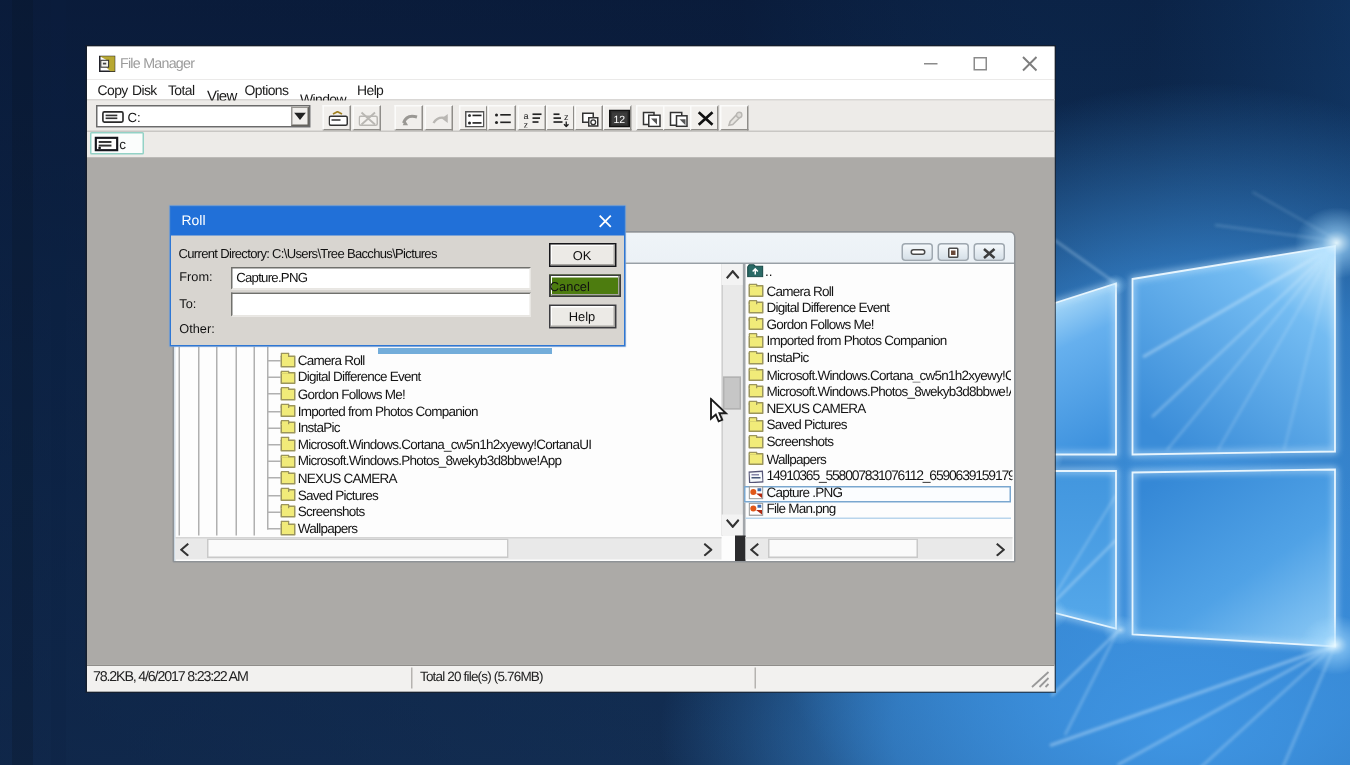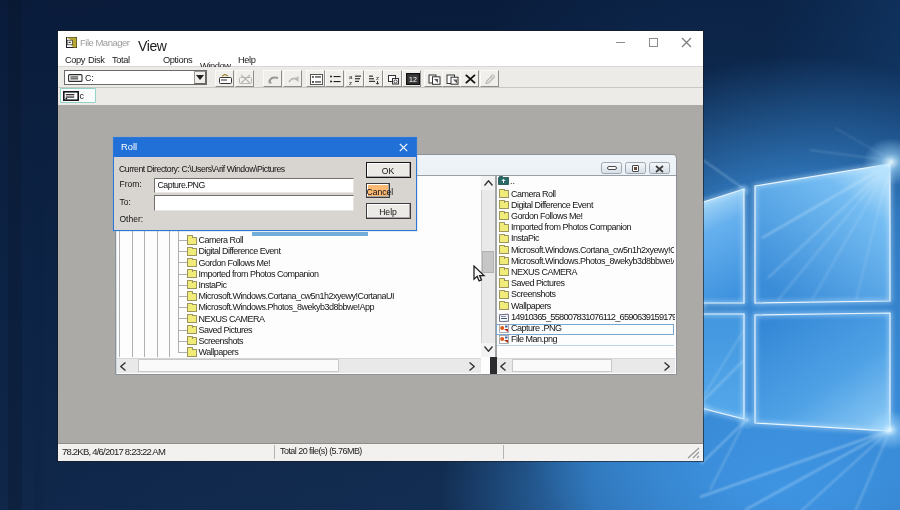--- a/index.html
+++ b/index.html
@@ -152,21 +152,21 @@
 <div class="a txt" style="left:80px;top:38px;font-size:9.5px;color:#9c9c9c;letter-spacing:-0.5px">File Manager</div>
 <div class="a" style="left:615.5px;top:41.5px;width:9px;height:1.6px;background:#8b8b8b"></div>
 <div class="a" style="left:648.5px;top:37.5px;width:9.5px;height:9px;border:1.3px solid #8b8b8b"></div>
 <svg class="a" style="left:681px;top:37px" width="11" height="11">
         <path d="M1 1 L10 10 M10 1 L1 10" stroke="#7e7e7e" stroke-width="1.3"></path>
       </svg>
 <div class="a" style="left:58px;top:53px;width:645px;height:14px;background:#ffffff;border-bottom:1px solid #d9d7d5"></div>
 <div class="a txt" style="left:65px;top:55.5px;font-size:9.3px;color:#1b1b1b;letter-spacing:-0.4px">Copy</div>
 <div class="a txt" style="left:88px;top:55.5px;font-size:9.3px;color:#1b1b1b;letter-spacing:-0.4px">Disk</div>
 <div class="a txt" style="left:112px;top:55.5px;font-size:9.3px;color:#1b1b1b;letter-spacing:-0.4px">Total</div>
-<div class="a txt" style="left:138px;top:39px;font-size:14px;color:#1b1b1b;letter-spacing:-0.4px">View</div>
+<div class="a txt" style="left:138px;top:60px;font-size:10px;color:#1b1b1b;letter-spacing:-0.4px">View</div>
 <div class="a txt" style="left:163px;top:55.5px;font-size:9.3px;color:#1b1b1b;letter-spacing:-0.4px">Options</div>
 <div class="a txt" style="left:200px;top:62px;font-size:9.3px;color:#1b1b1b;letter-spacing:-0.4px">Window</div>
 <div class="a txt" style="left:238px;top:55.5px;font-size:9.3px;color:#1b1b1b;letter-spacing:-0.4px">Help</div>
 <div class="a" style="left:58px;top:67px;width:645px;height:21px;background:#edebe8;border-bottom:1px solid #c9c7c4"></div>
 <div class="a" style="left:64px;top:70px;width:143px;height:15px;background:#fff;border:1px solid #6b6b6b"></div>
 <svg class="a" style="left:68px;top:73.5px" width="15" height="8">
         <rect x="0.6" y="0.6" width="13.4" height="6.8" rx="1" fill="#fdfdfd" stroke="#2a2a2a" stroke-width="1.1"></rect>
         <rect x="2.4" y="2.4" width="7.8" height="1.1" fill="#333"></rect>
         <rect x="2.4" y="4.3" width="7.8" height="1.1" fill="#333"></rect>
       </svg>
@@ -426,26 +426,26 @@
       </svg>
 <div class="a txt" style="left:511px;top:335.2px;font-size:9px;color:#141414;letter-spacing:-0.5px">File Man.png</div>
 <div class="a" style="left:497px;top:344.6px;width:177px;height:1px;background:#b9d5ec"></div>
 <div class="a" style="left:252px;top:231.5px;width:116px;height:4.5px;background:#5a9fd4;opacity:0.85"></div>
 <div class="a" style="left:113px;top:137px;width:304px;height:94px;background:#d8d5d0;border:1.2px solid #2e77d4;box-shadow:0 0 0 0.5px rgba(120,160,210,0.4)"></div>
 <div class="a" style="left:114.2px;top:138.2px;width:301.6px;height:19px;background:#2170d8"></div>
 <div class="a txt" style="left:121px;top:142.5px;font-size:9.3px;color:#fff">Roll</div>
 <svg class="a" style="left:399px;top:143px" width="9" height="9">
         <path d="M0.8 0.8 L8.2 8.2 M8.2 0.8 L0.8 8.2" stroke="#fff" stroke-width="1.2"></path>
       </svg>
-<div class="a txt" style="left:119px;top:165px;font-size:8.7px;color:#111;letter-spacing:-0.45px">Current Directory: C:\Users\Arif Window\Pictures</div>
+<div class="a txt" style="left:119px;top:165px;font-size:8.7px;color:#111;letter-spacing:-0.45px">Current Directory: C:\Users\Tree Bacchus\Pictures</div>
 <div class="a txt" style="left:119.5px;top:180px;font-size:8.5px;color:#111">From:</div>
 <div class="a txt" style="left:119.5px;top:197.5px;font-size:8.5px;color:#111">To:</div>
 <div class="a txt" style="left:119.5px;top:214.5px;font-size:8.5px;color:#111">Other:</div>
 <div class="a" style="left:154px;top:177.5px;width:199.5px;height:15.5px;background:#fff;border:1px solid #70706c;border-bottom-color:#e8e6e2;border-right-color:#e8e6e2"></div>
 <div class="a txt" style="left:157.5px;top:181px;font-size:8.8px;color:#111;letter-spacing:-0.5px">Capture.PNG</div>
 <div class="a" style="left:154px;top:195px;width:199.5px;height:15.5px;background:#fff;border:1px solid #70706c;border-bottom-color:#e8e6e2;border-right-color:#e8e6e2"></div>
 <div class="a" style="left:365.5px;top:162px;width:45px;height:15.5px;background:#eceae6;border:1.8px solid #16161a;box-shadow:inset -1px -1px 0 #a8a6a2, inset 1px 1px 0 #ffffff;text-align:center;line-height:12px"><span style="font-size:8.6px;color:#111">OK</span></div>
-<div class="a" style="left:365.5px;top:182.5px;width:24px;height:15.5px;background:#fdba74;border:1.1px solid #3c3c40;box-shadow:inset -1px -1px 0 #a8a6a2, inset 1px 1px 0 #ffffff;text-align:center;line-height:12px"><span style="font-size:8.6px;color:#111">Cancel</span></div>
+<div class="a" style="left:365.5px;top:182.5px;width:48px;height:15.5px;background:#4d7c0f;border:1.1px solid #3c3c40;box-shadow:inset -1px -1px 0 #a8a6a2, inset 1px 1px 0 #ffffff;text-align:left;line-height:12px"><span style="font-size:8.6px;color:#111">Cancel</span></div>
 <div class="a" style="left:365.5px;top:203px;width:45px;height:15.5px;background:#eceae6;border:1.1px solid #3c3c40;box-shadow:inset -1px -1px 0 #a8a6a2, inset 1px 1px 0 #ffffff;text-align:center;line-height:12px"><span style="font-size:8.6px;color:#111">Help</span></div>
 <svg class="a" style="left:472.5px;top:264.5px" width="13" height="18" viewBox="0 0 13 18">
         <path d="M1 1 L1 14.2 L4.2 11.4 L6.1 15.9 L8.5 14.9 L6.6 10.5 L11 10.5 Z" fill="#fdfdfd" stroke="#1c1c1c" stroke-width="1.25" stroke-linejoin="miter"></path>
       </svg>
 </div>
   </div>
 </body></html>

